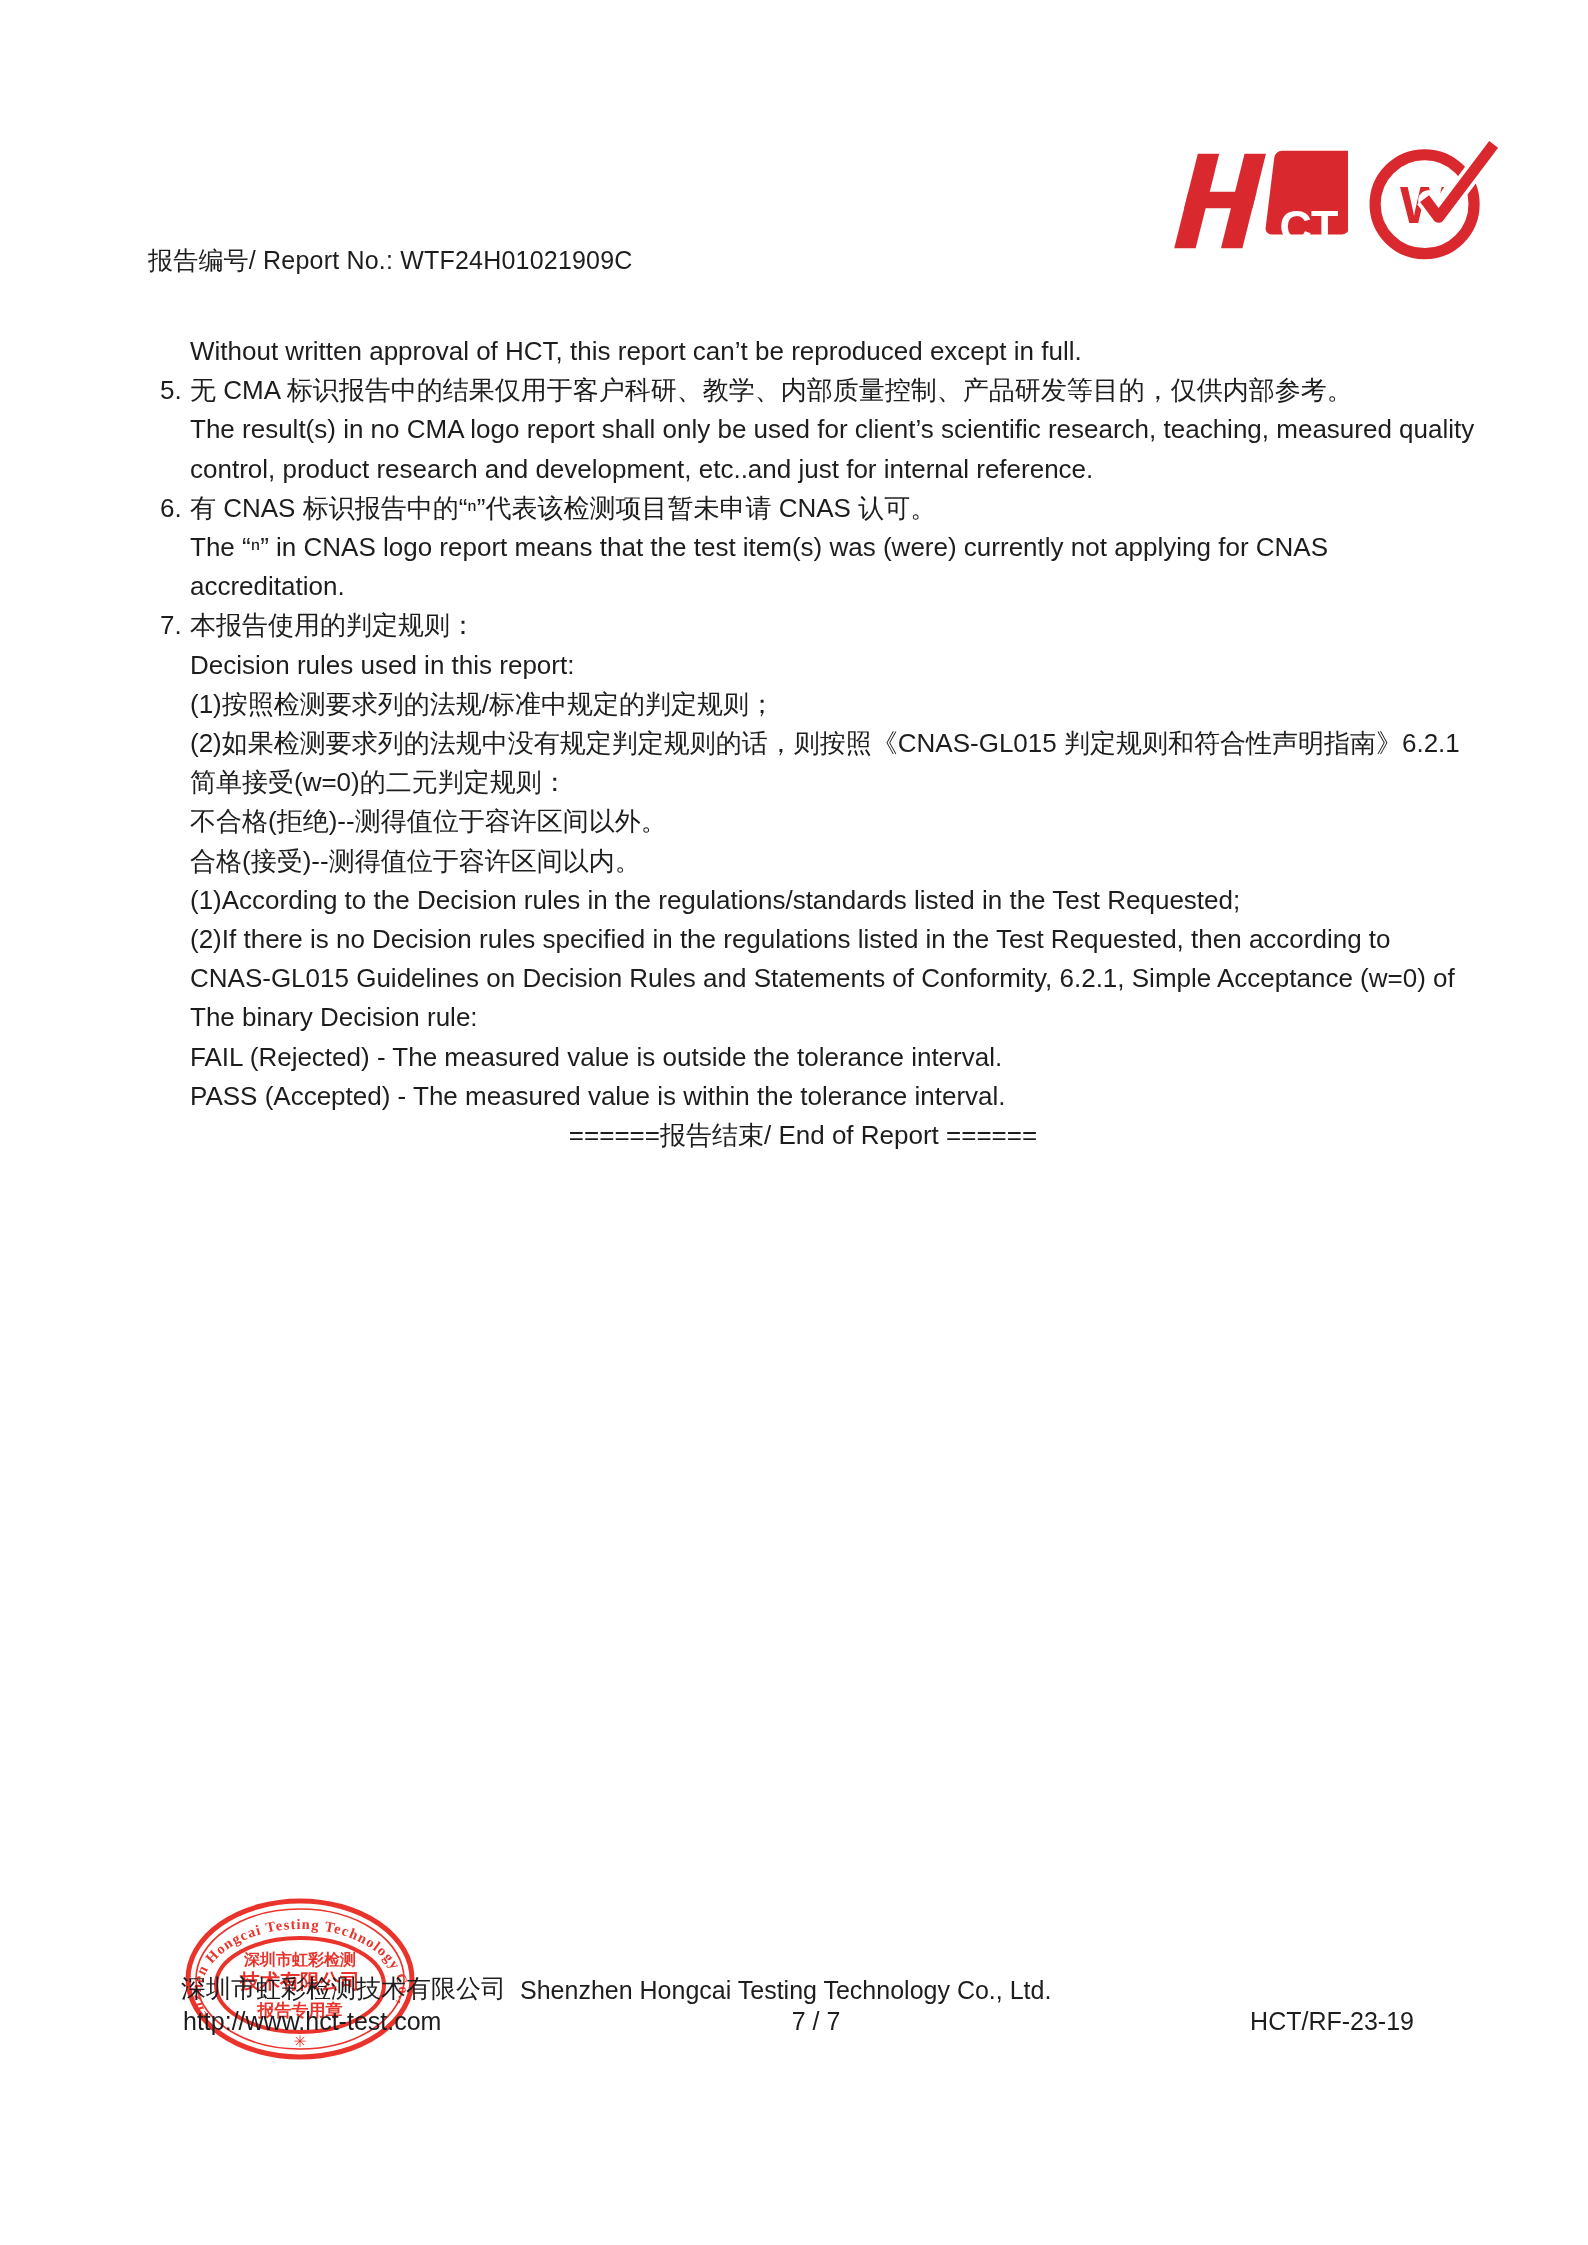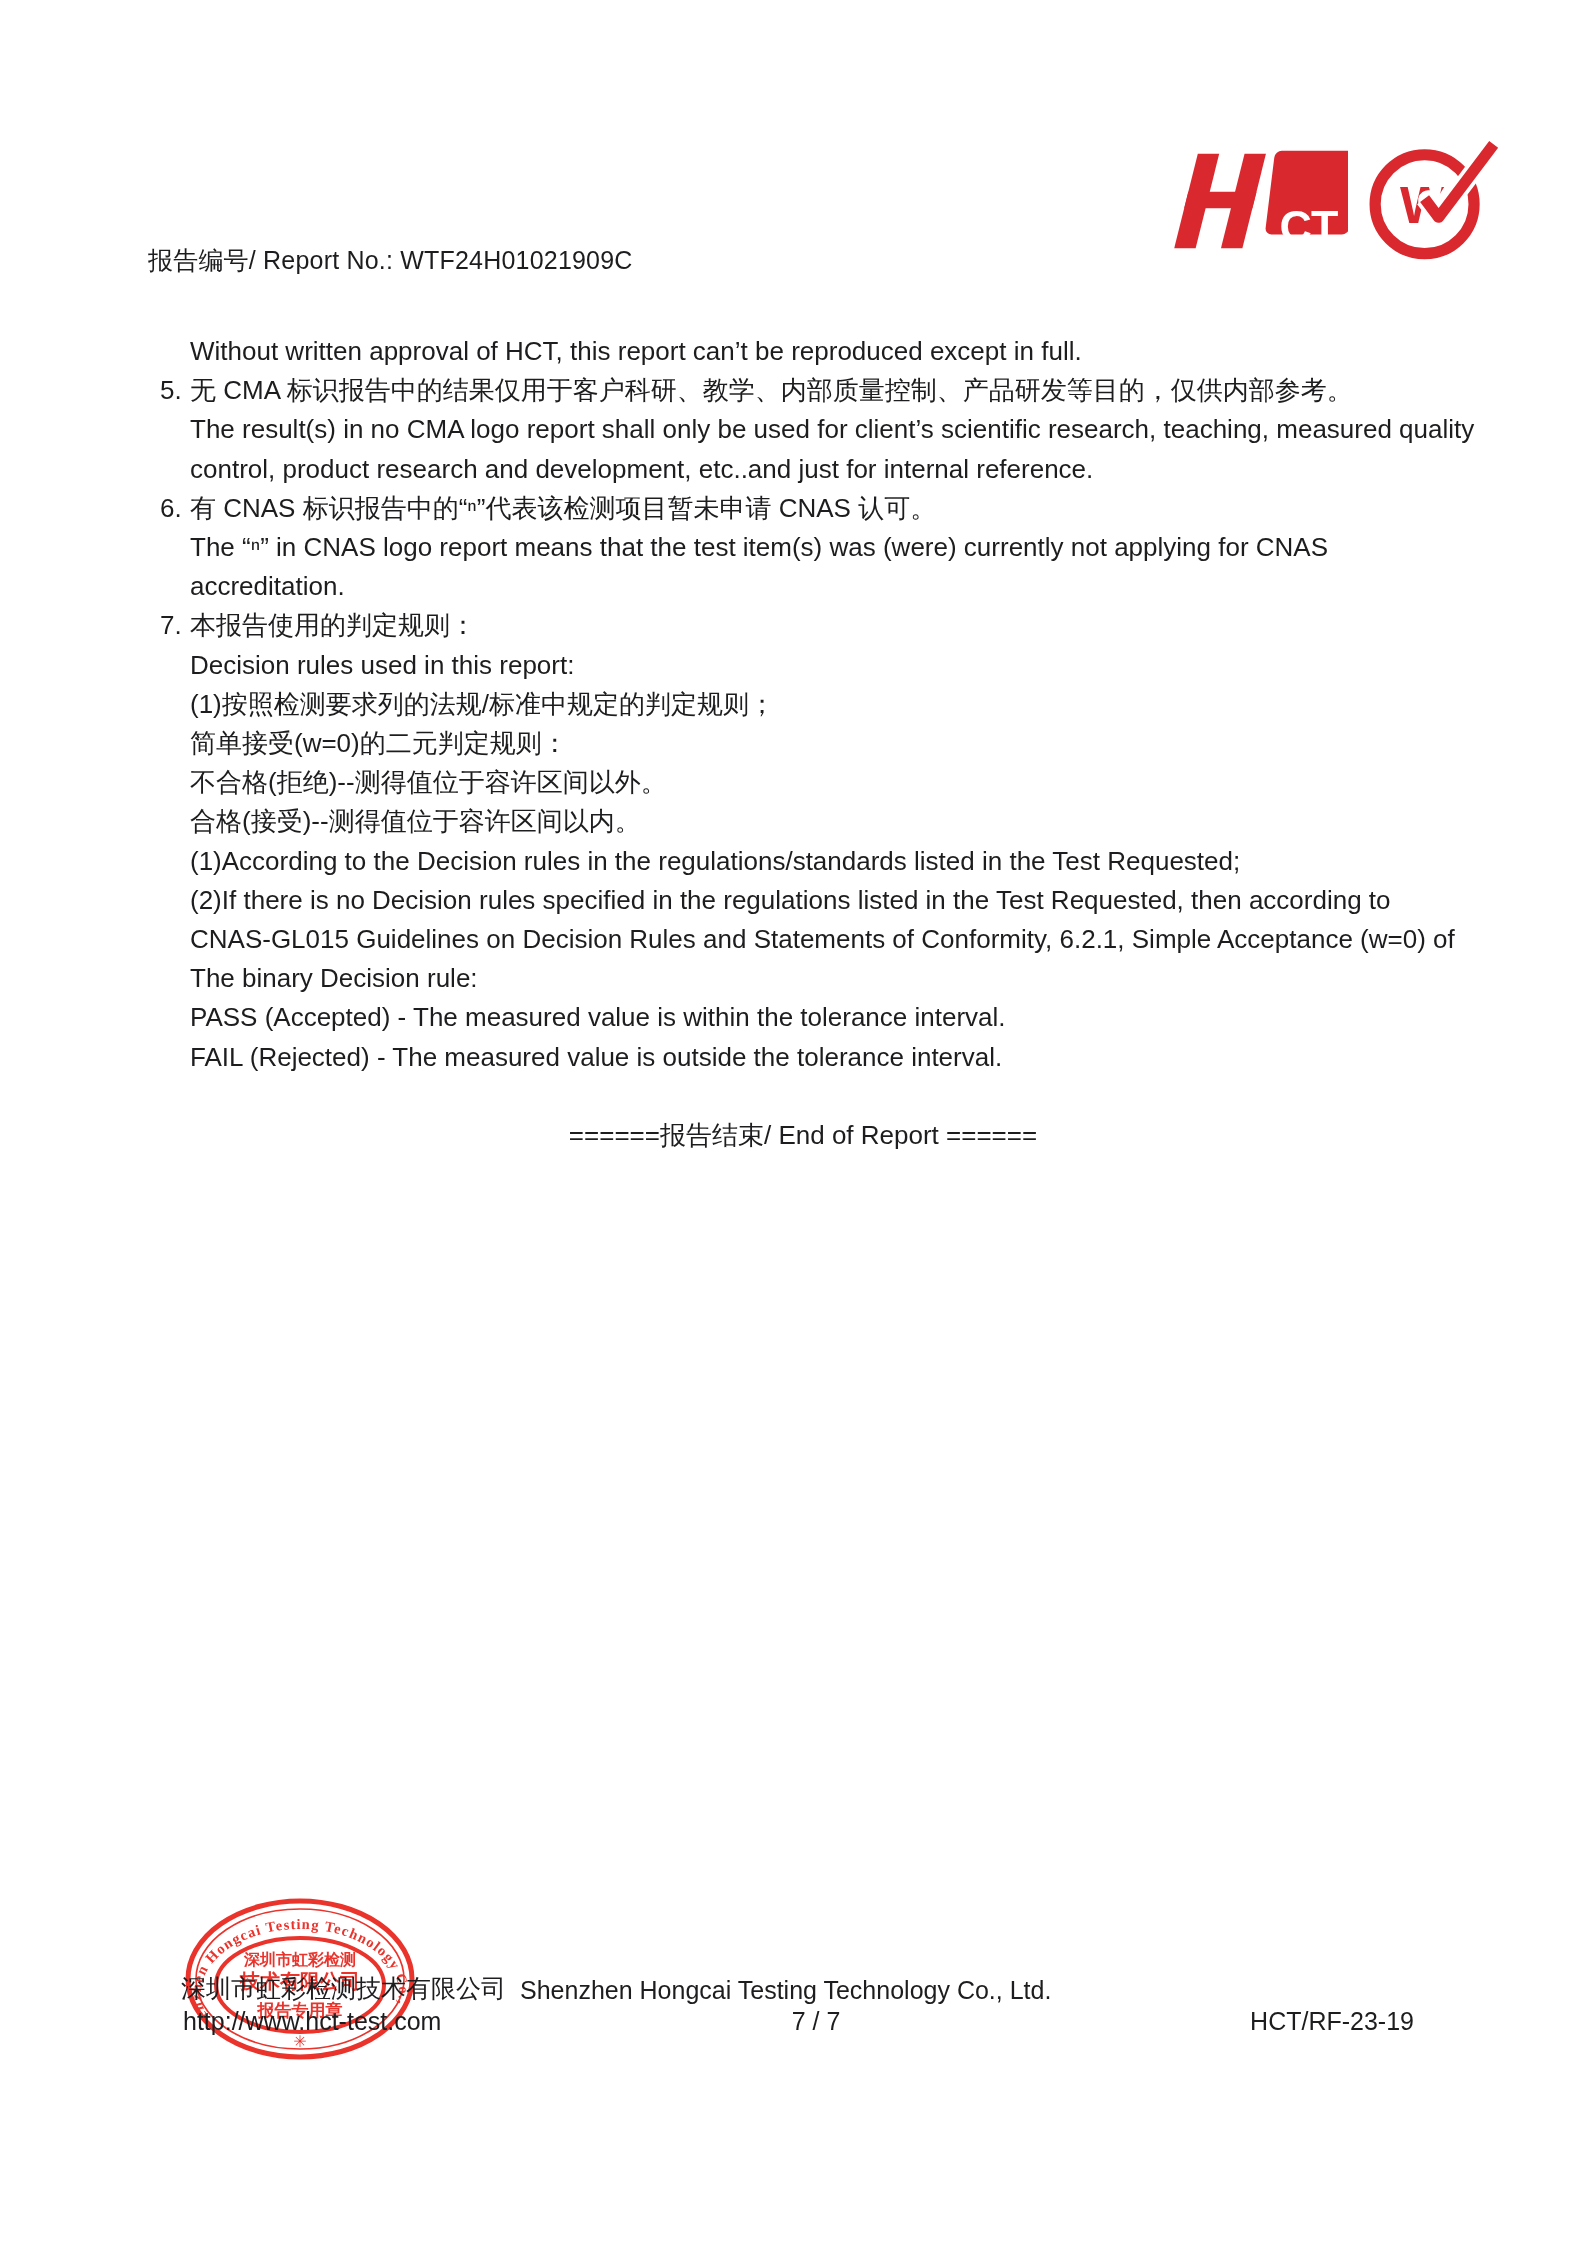--- a/index.html
+++ b/index.html
@@ -125,20 +125,24 @@
       <div class="body-line">
         <span class="num"></span>
         <span class="txt">Decision rules used in this report:</span>
       </div>
 
       <div class="body-line">
         <span class="num"></span>
         <span class="txt">(1)按照检测要求列的法规/标准中规定的判定规则；</span>
       </div>
 
+      <div class="body-line">
+        <span class="num"></span>
+        <span class="txt">(2)如果检测要求列的法规中没有规定判定规则的话，则按照《CNAS-GL015 判定规则和符合性声明指南》6.2.1</span>
+      </div>
 
       <div class="body-line">
         <span class="num"></span>
         <span class="txt">简单接受(w=0)的二元判定规则：</span>
       </div>
 
       <div class="body-line">
         <span class="num"></span>
         <span class="txt">不合格(拒绝)--测得值位于容许区间以外。</span>
       </div>
@@ -163,26 +167,26 @@
         <span class="txt">CNAS-GL015 Guidelines on Decision Rules and Statements of Conformity, 6.2.1, Simple Acceptance (w=0) of</span>
       </div>
 
       <div class="body-line">
         <span class="num"></span>
         <span class="txt">The binary Decision rule:</span>
       </div>
 
       <div class="body-line">
         <span class="num"></span>
+        <span class="txt">FAIL (Rejected) - The measured value is outside the tolerance interval.</span>
+      </div>
+
+      <div class="body-line">
+        <span class="num"></span>
         <span class="txt">PASS (Accepted) - The measured value is within the tolerance interval.</span>
-      </div>
-
-      <div class="body-line">
-        <span class="num"></span>
-        <span class="txt">FAIL (Rejected) - The measured value is outside the tolerance interval.</span>
       </div>
     </div>
 
   <div class="end-line">======报告结束/  End of Report ======</div>
 
   <div class="stamp-wrap">
     <svg width="260" height="190" viewBox="-130 -95 260 190">
       <ellipse cx="0" cy="0" rx="112" ry="78" fill="none" stroke="#e8241c" stroke-width="5"></ellipse>
       <ellipse cx="0" cy="0" rx="104" ry="70" fill="none" stroke="#e8241c" stroke-width="1.6"></ellipse>
       <ellipse cx="0" cy="6" rx="84" ry="47" fill="none" stroke="#e8241c" stroke-width="4"></ellipse>

